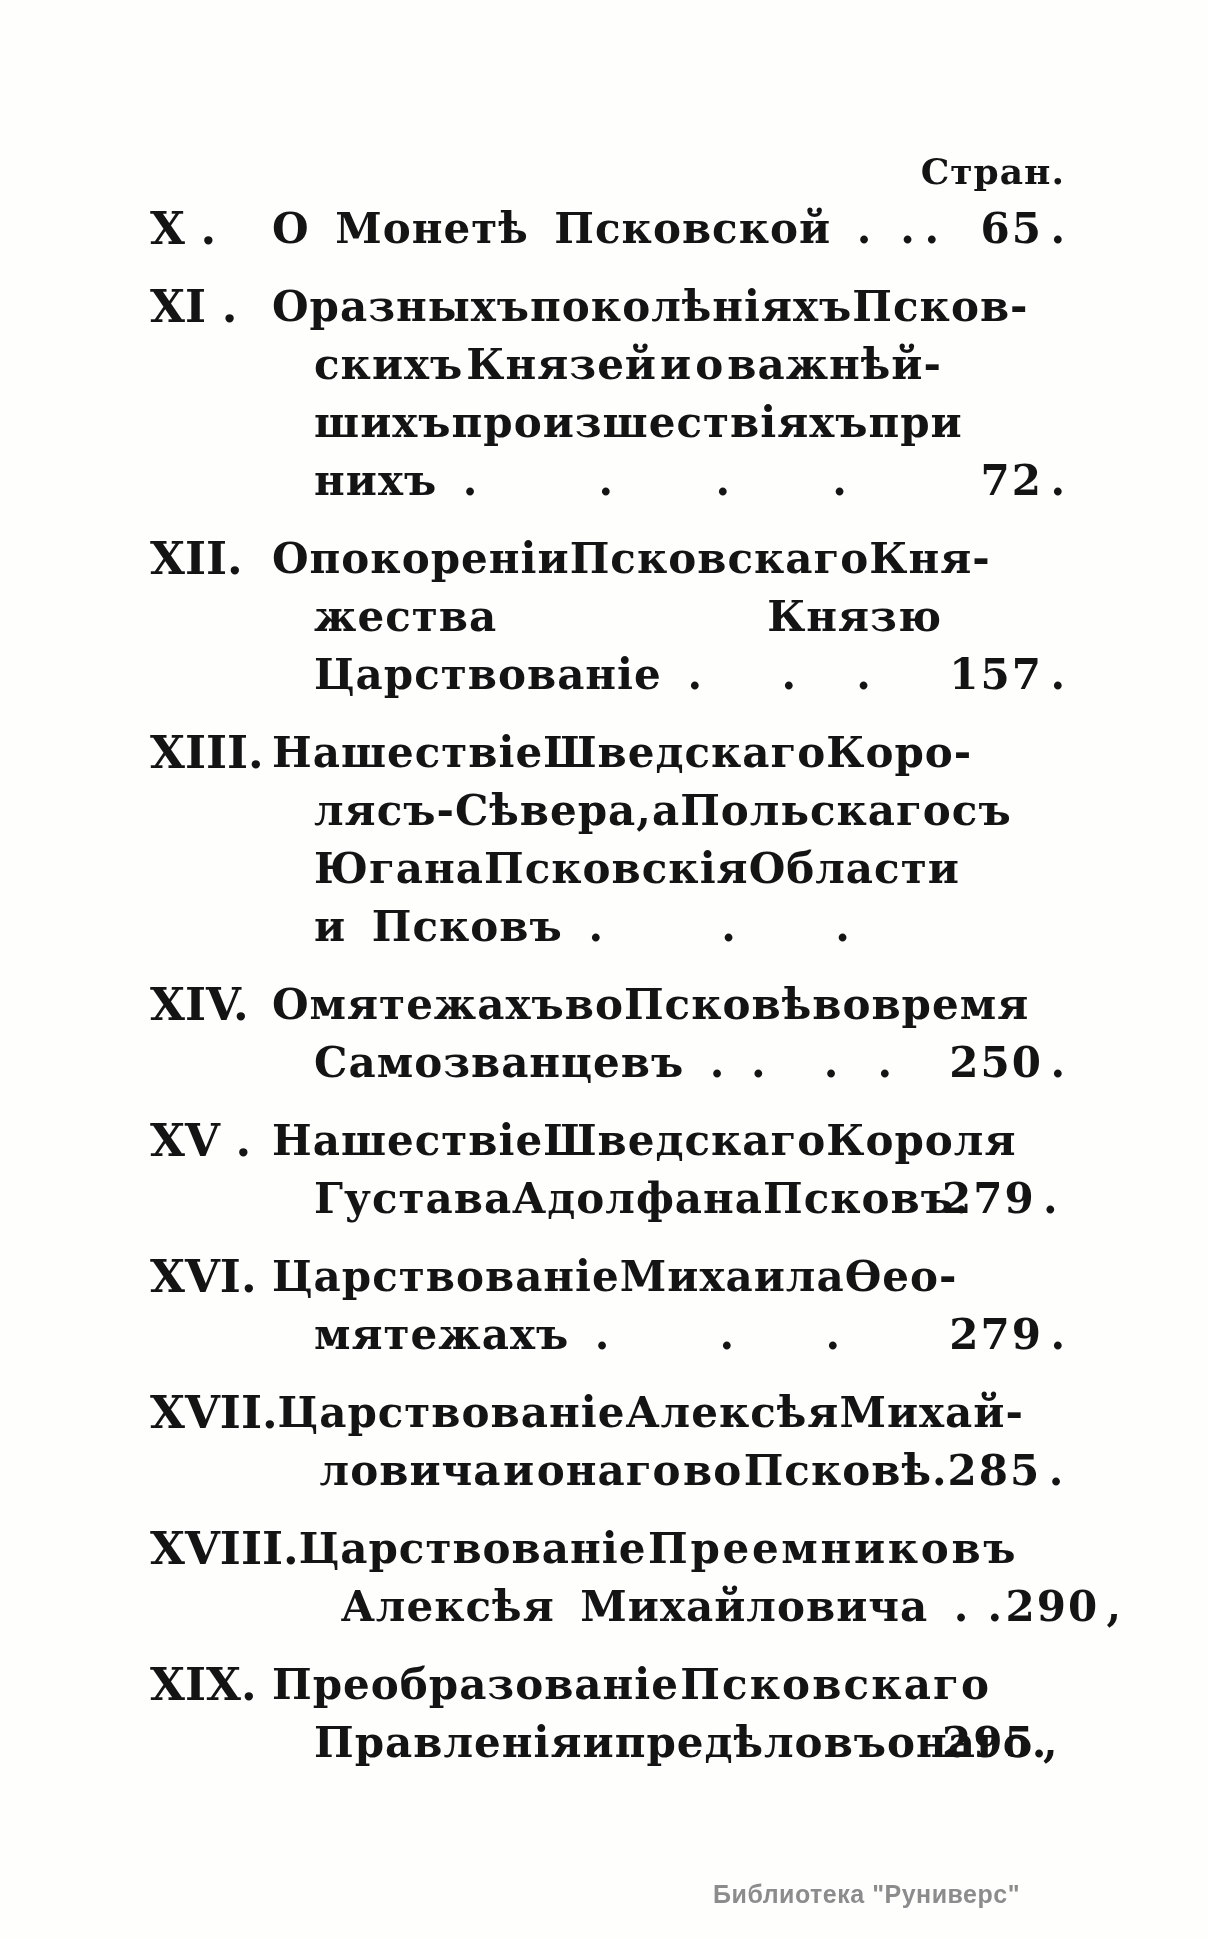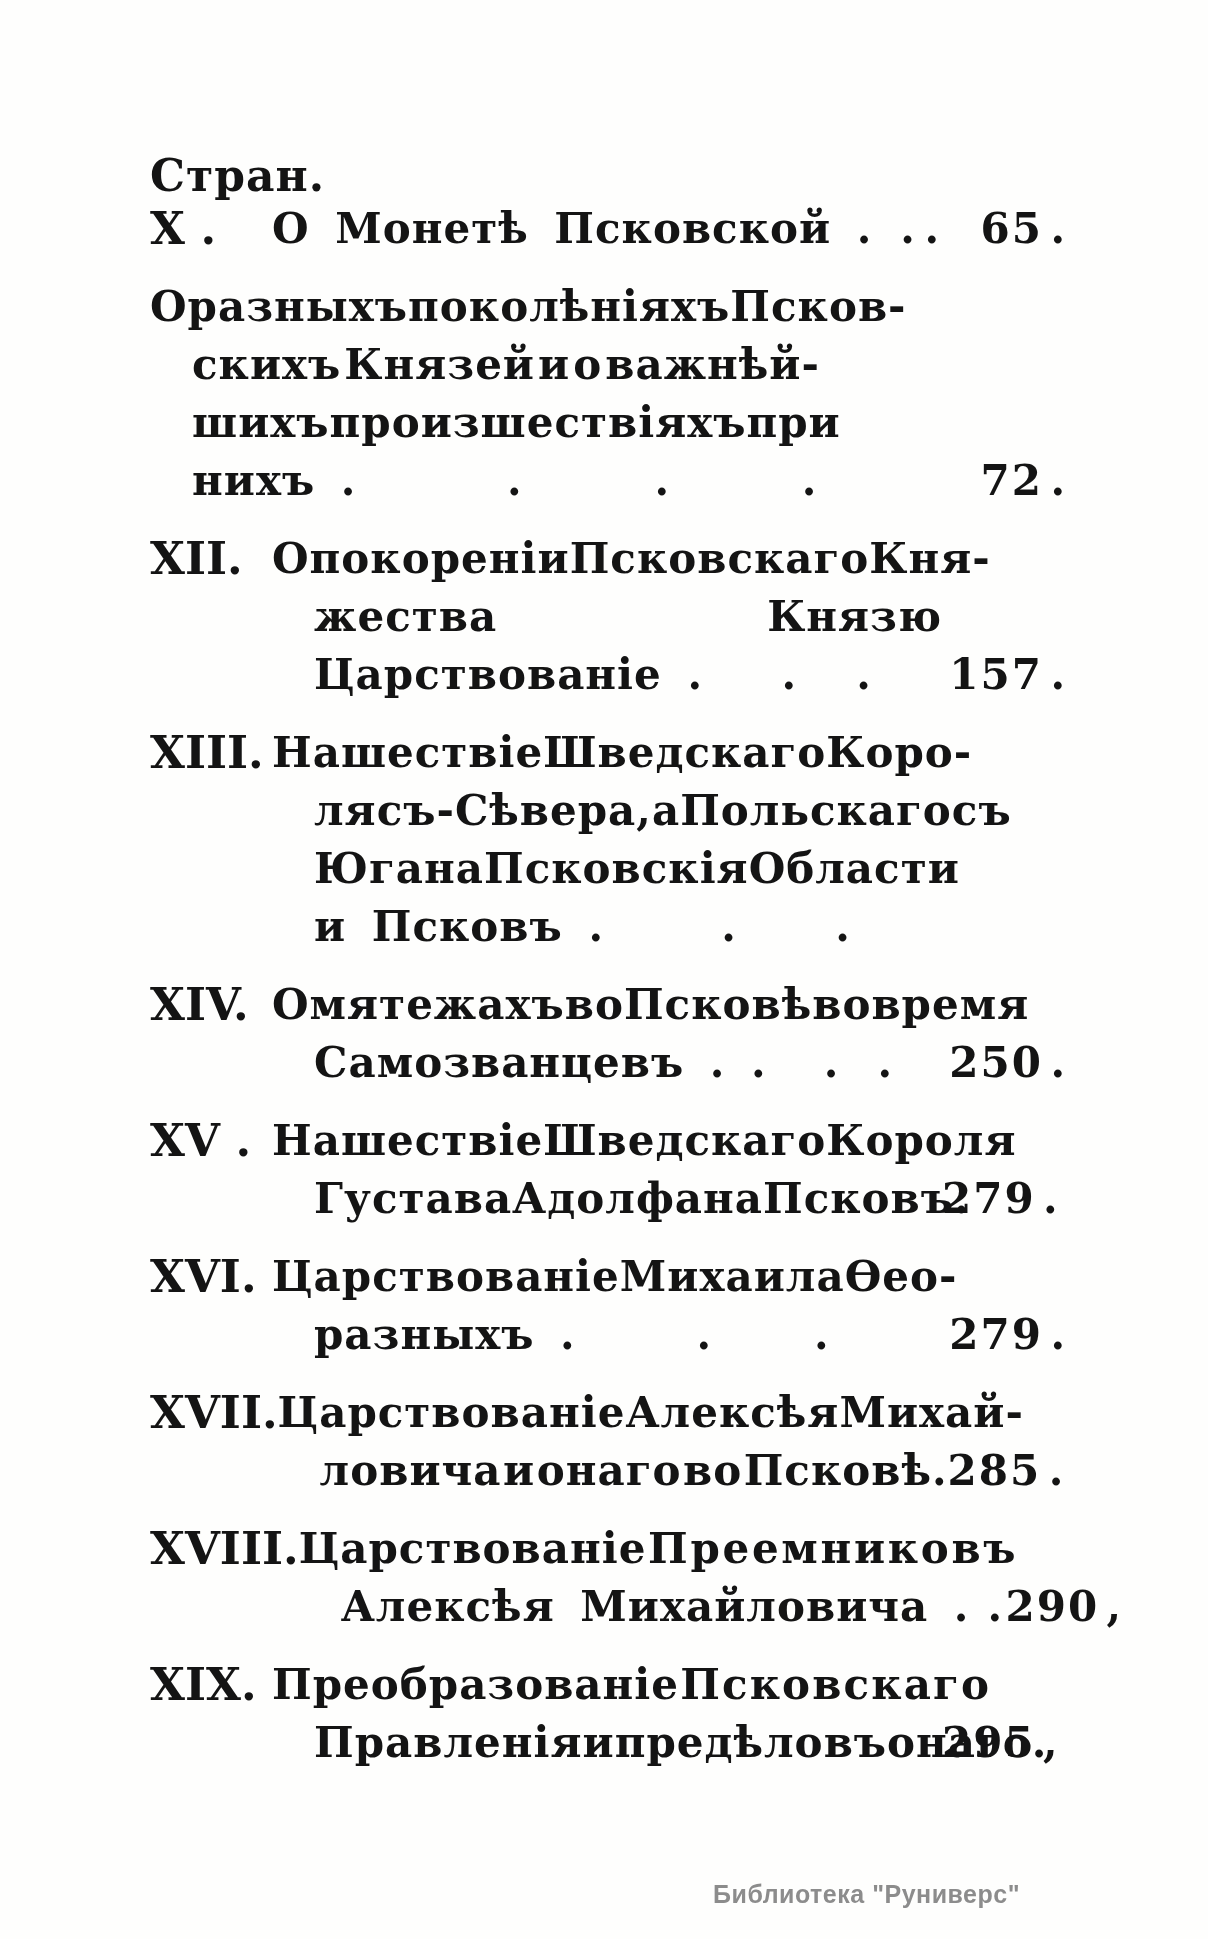--- a/index.html
+++ b/index.html
@@ -8,21 +8,21 @@
     width:1208px;height:1939px;
     margin:0 auto;
     background:var(--paper,#fefefd);
     color:var(--ink,#141414);
     font-family:"DejaVu Serif","Liberation Serif",serif;
     font-weight:700;
     overflow:hidden;
   }
   .col-header{
     position:absolute;top:150px;left:150px;width:915px;
-    text-align:left;font-size:44px;letter-spacing:1px;
+    text-align:right;font-size:36px;letter-spacing:1px;
   }
   .toc{position:absolute;top:200px;left:150px;width:915px;}
   .entry{display:flex;margin-bottom:20px;}
   .numeral{flex:0 0 122px;font-size:45px;line-height:58px;}
   .lines{flex:1 1 auto;font-size:42px;line-height:58px;min-width:0;}
   .line{display:flex;align-items:baseline;}
   .line.cont{padding-left:42px;}
   .text{flex:0 0 auto;letter-spacing:1px;word-spacing:10px;white-space:nowrap;}
   .text.justify{display:flex;justify-content:space-between;width:670px;white-space:normal;}
   .line.cont .text.justify{width:628px;}
@@ -54,20 +54,21 @@
             <span class="dots">
               <span class="dot">.</span>
               <span class="dot">.</span>
             </span>
             <span class="pagenum">65</span>
             <span class="aftermark">.</span>
           </div>
         </div>
       </div>
       <div class="entry">
+        <div class="numeral">XI .</div>
         <div class="lines">
           <div class="line">
             <span class="text justify">
               <span class="word">О</span>
               <span class="word">разныхъ</span>
               <span class="word">поколѣніяхъ</span>
               <span class="word">Псков-</span>
             </span>
           </div>
           <div class="line cont">
@@ -215,21 +216,21 @@
         <div class="numeral">XVI.</div>
         <div class="lines">
           <div class="line">
             <span class="text justify">
               <span class="word">Царствованіе</span>
               <span class="word">Михаила</span>
               <span class="word">Ѳео-</span>
             </span>
           </div>
           <div class="line cont">
-            <span class="text">разныхъ .</span>
+            <span class="text">мятежахъ .</span>
             <span class="dots">
               <span class="dot">.</span>
               <span class="dot">.</span>
             </span>
             <span class="pagenum">279</span>
             <span class="aftermark">.</span>
           </div>
         </div>
       </div>
       <div class="entry">

